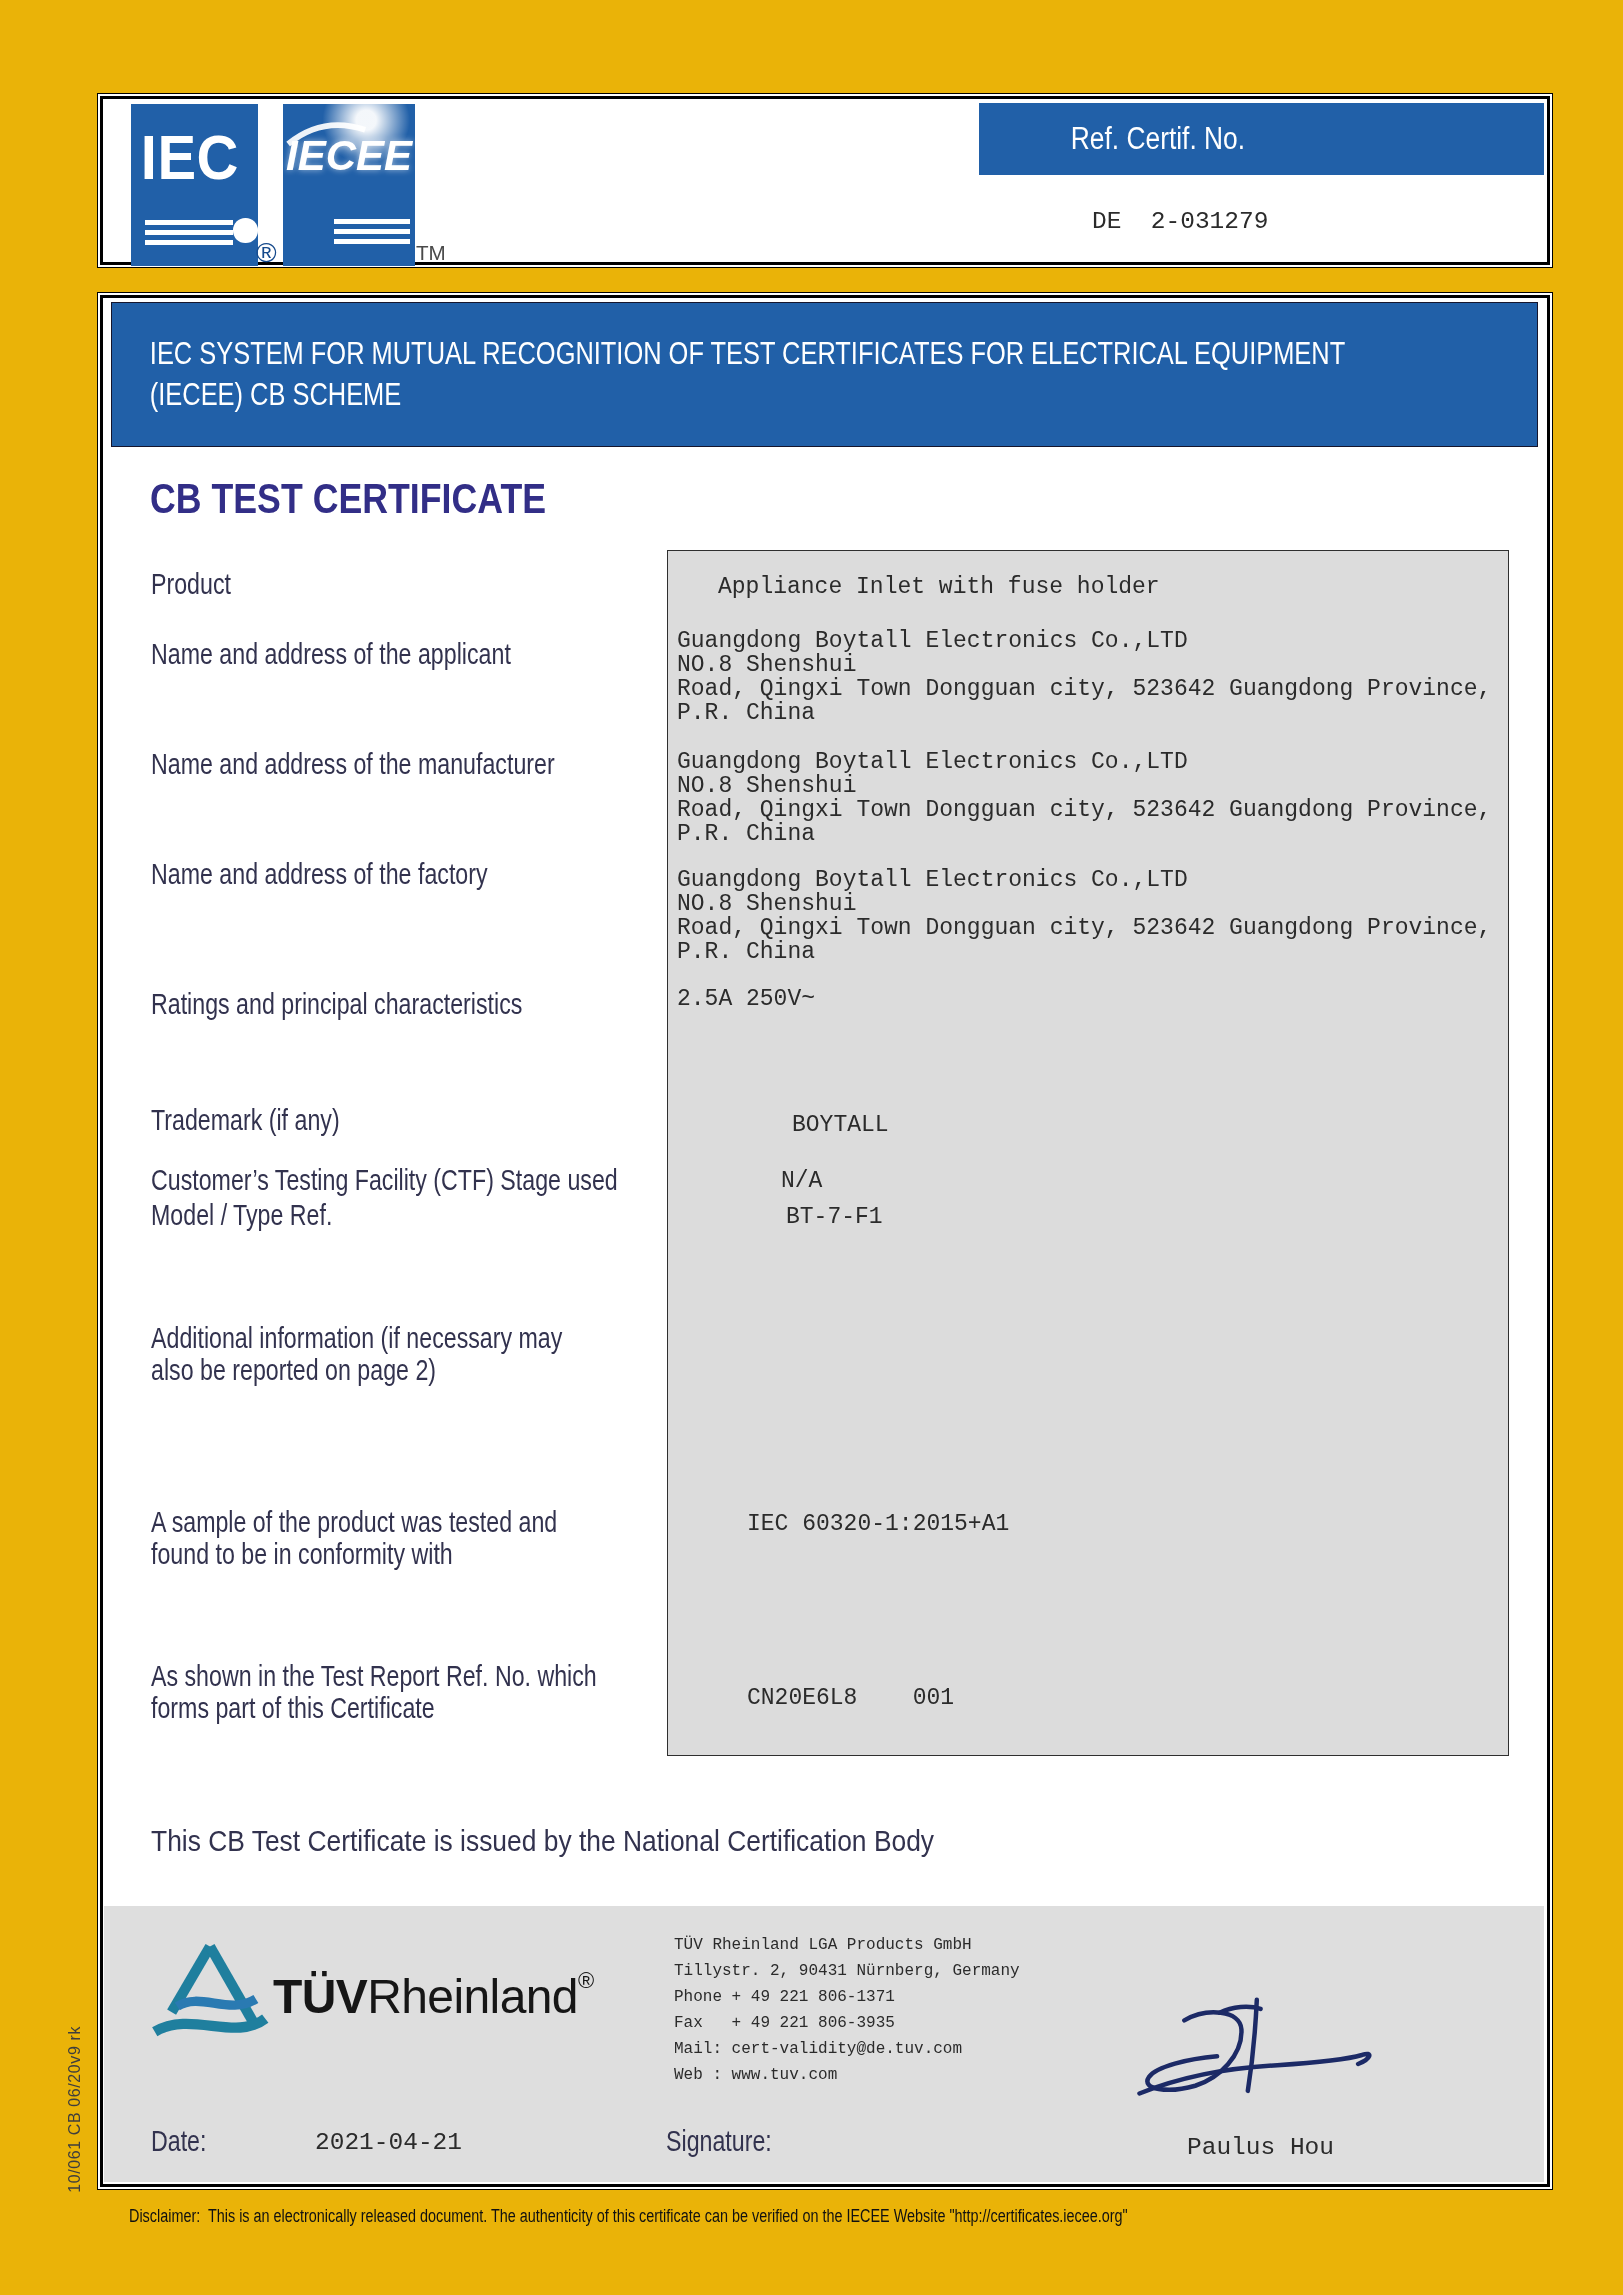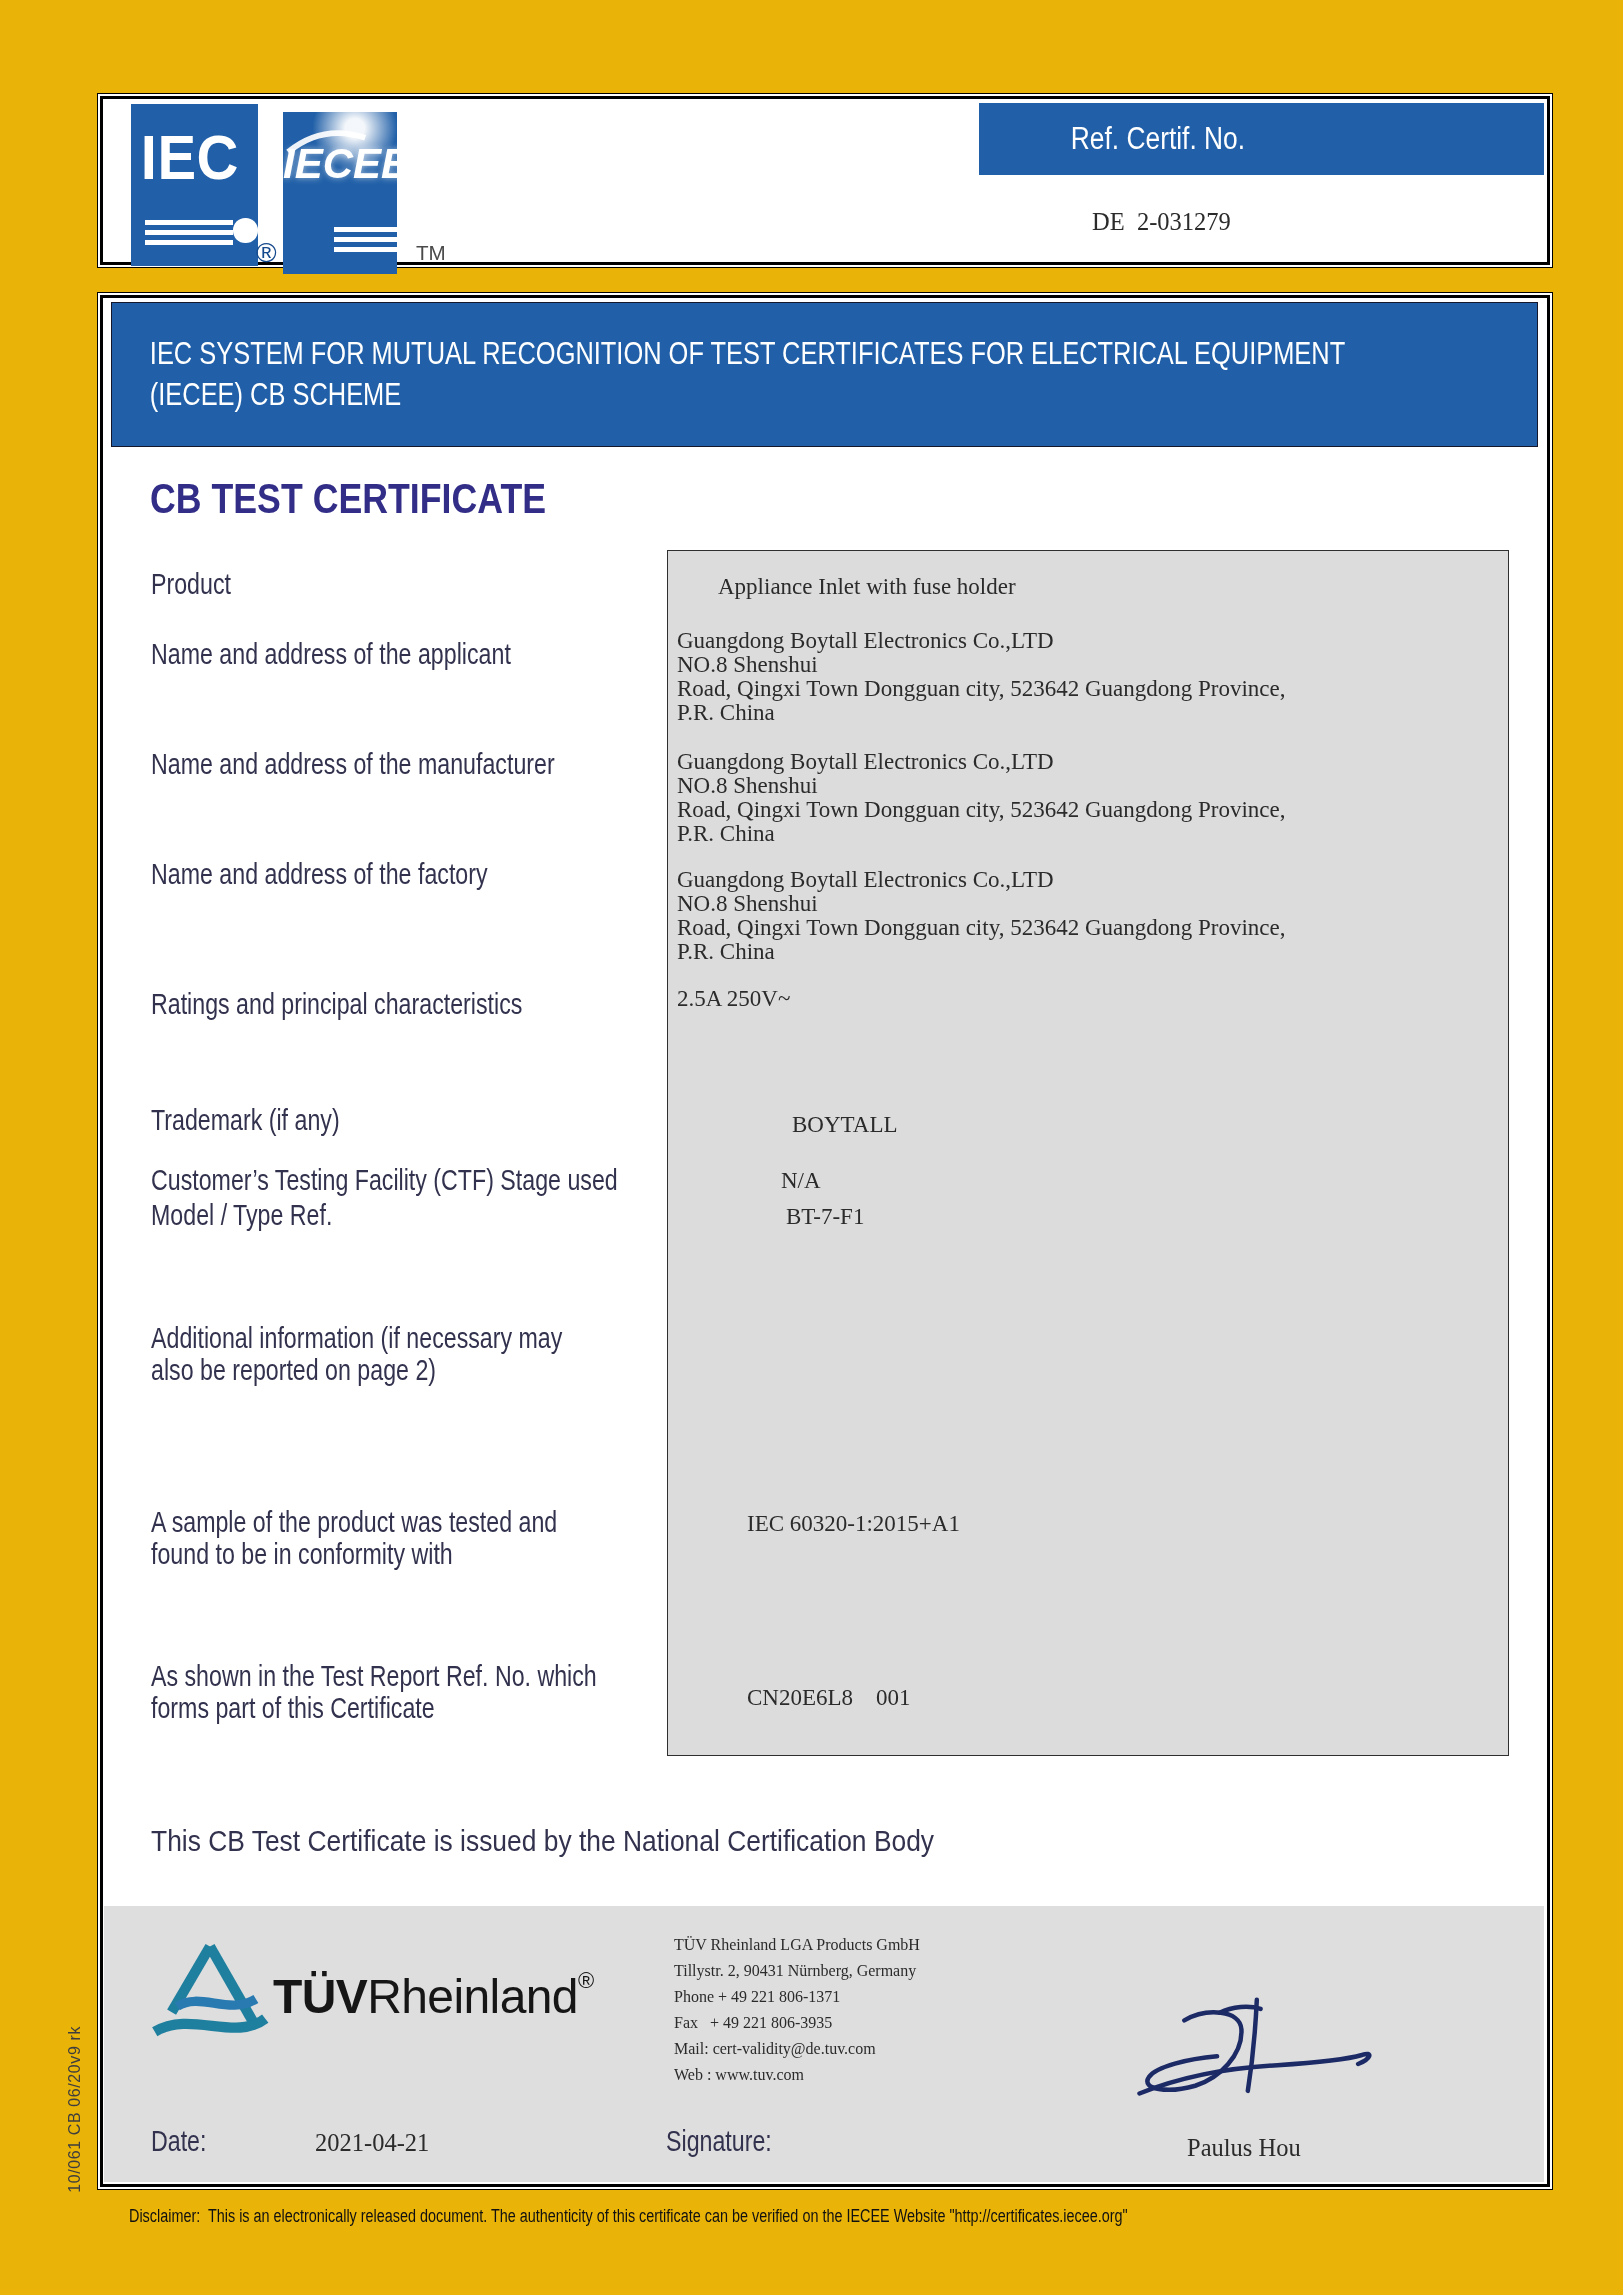--- a/index.html
+++ b/index.html
@@ -28,21 +28,21 @@
   }
   .cond2{ 
     font-family:"Liberation Sans", sans-serif;
     color:#32324e;
     font-size:30px;
     white-space:pre;
     transform:scaleX(0.88);
     transform-origin:0 0;
   }
   .mono{
-    font-family:Liberation Serif, serif;
+    font-family:Liberation Mono, monospace;
     color:#2b2b2b;
     font-size:23px;
     line-height:24px;
     white-space:pre;
   }
 
   
   .logo-square{
     position:absolute;background:#2160a8;color:#fff;
     box-sizing:border-box;
@@ -127,21 +127,21 @@
 
   <div class="logo-square" style="left:131px;top:104px;width:127px;height:162px;">
     <div class="iec-word">IEC</div>
     <div class="iec-bar" style="left:14px;top:116px;width:88px;"></div>
     <div class="iec-bar" style="left:14px;top:126px;width:88px;"></div>
     <div class="iec-bar" style="left:14px;top:136px;width:88px;"></div>
     <div class="iec-dot" style="left:102px;top:114px;"></div>
   </div>
   <div class="small-mark" style="left:256px;top:237px;font-size:28px;color:#164a8c;">®</div>
 
-  <div class="logo-square" style="left:283px;top:112px;width:114px;height:162px;">
+  <div class="logo-square" style="left:283px;top:104px;width:132px;height:162px;">
     <div class="glow"></div>
     <svg width="131" height="162" viewBox="0 0 204 252" style="position:absolute;left:0;top:0;">
       <path d="M 8 62 Q 62 18 128 40" stroke="#ffffff" stroke-width="9" fill="none" opacity="0.92"></path>
     </svg>
     <div class="iecee-word">IECEE</div>
     <div class="iec-bar" style="left:51px;top:115px;width:76px;height:4.5px;"></div>
     <div class="iec-bar" style="left:51px;top:125px;width:76px;height:4.5px;"></div>
     <div class="iec-bar" style="left:51px;top:135px;width:76px;height:4.5px;"></div>
   </div>
   <div class="small-mark" style="left:416px;top:241px;font-size:20.6px;color:#4a4a4a;">TM</div>

